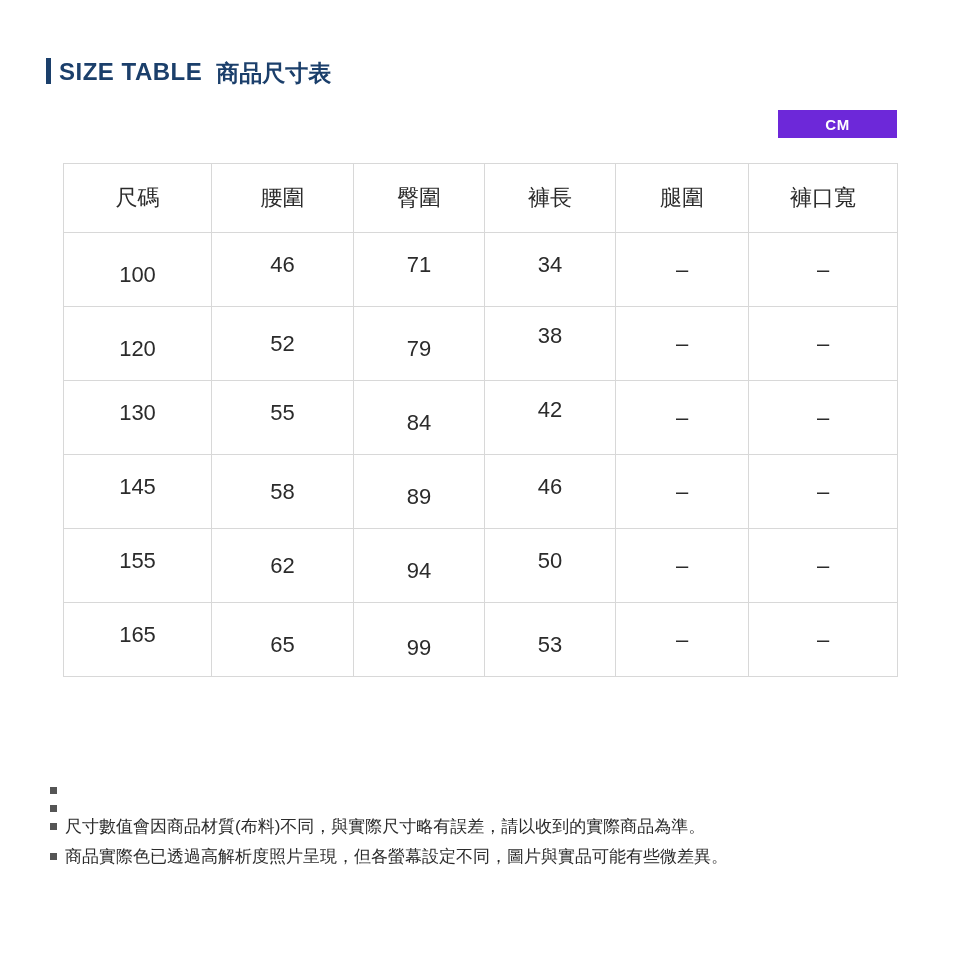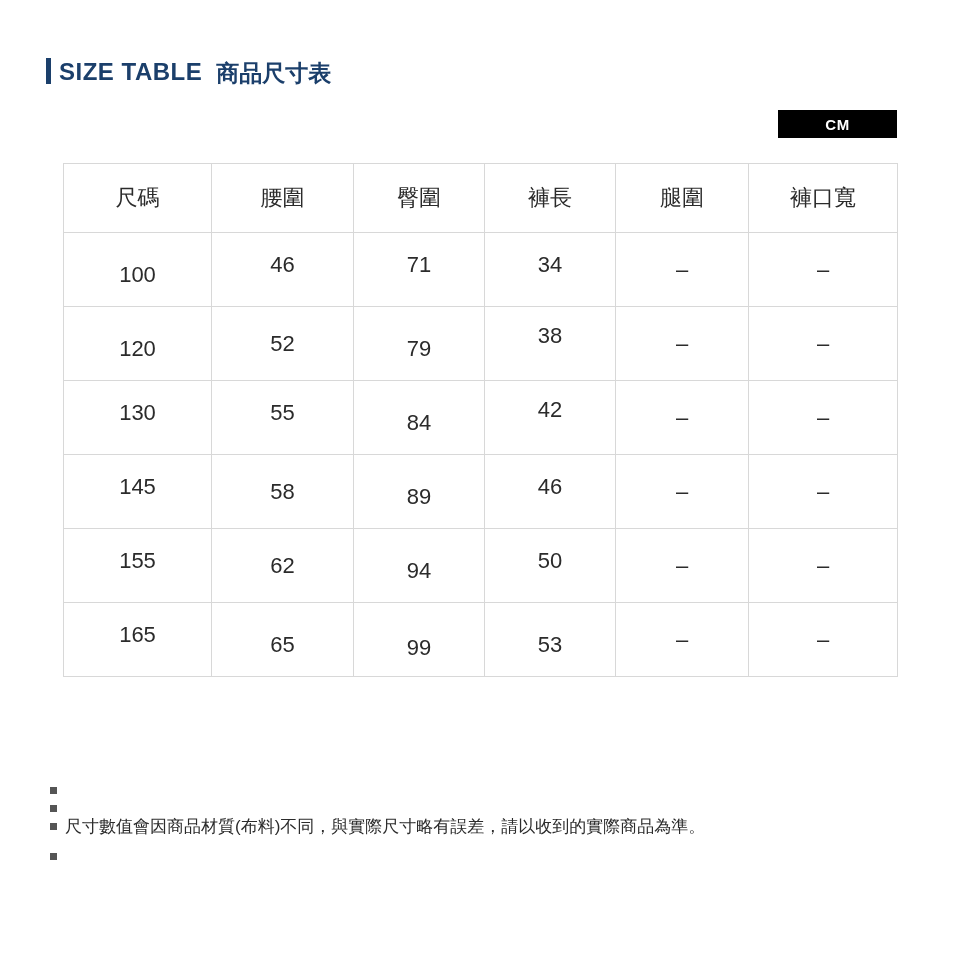--- a/index.html
+++ b/index.html
@@ -49,21 +49,21 @@
     margin-left: 14px;
   }
 
   
   .unit-badge {
     position: absolute;
     right: 63px;
     top: 110px;
     width: 119px;
     height: 28px;
-    background: #000000;
+    background: #6d28d9;
     color: #ffffff;
     font-size: 15px;
     font-weight: bold;
     letter-spacing: 0.5px;
     display: flex;
     align-items: center;
     justify-content: center;
   }
 
   
@@ -223,16 +223,17 @@
     </div>
     <div class="note-item">
       <span class="note-bullet"></span>
     </div>
     <div class="note-item">
       <span class="note-bullet"></span>
       <span>尺寸數值會因商品材質(布料)不同，與實際尺寸略有誤差，請以收到的實際商品為準。</span>
     </div>
     <div class="note-item">
       <span class="note-bullet"></span>
+      <span>商品實際色已透過高解析度照片呈現，但各螢幕設定不同，圖片與實品可能有些微差異。</span>
     </div>
   </div>
 
 </div>
 
 </body></html>

